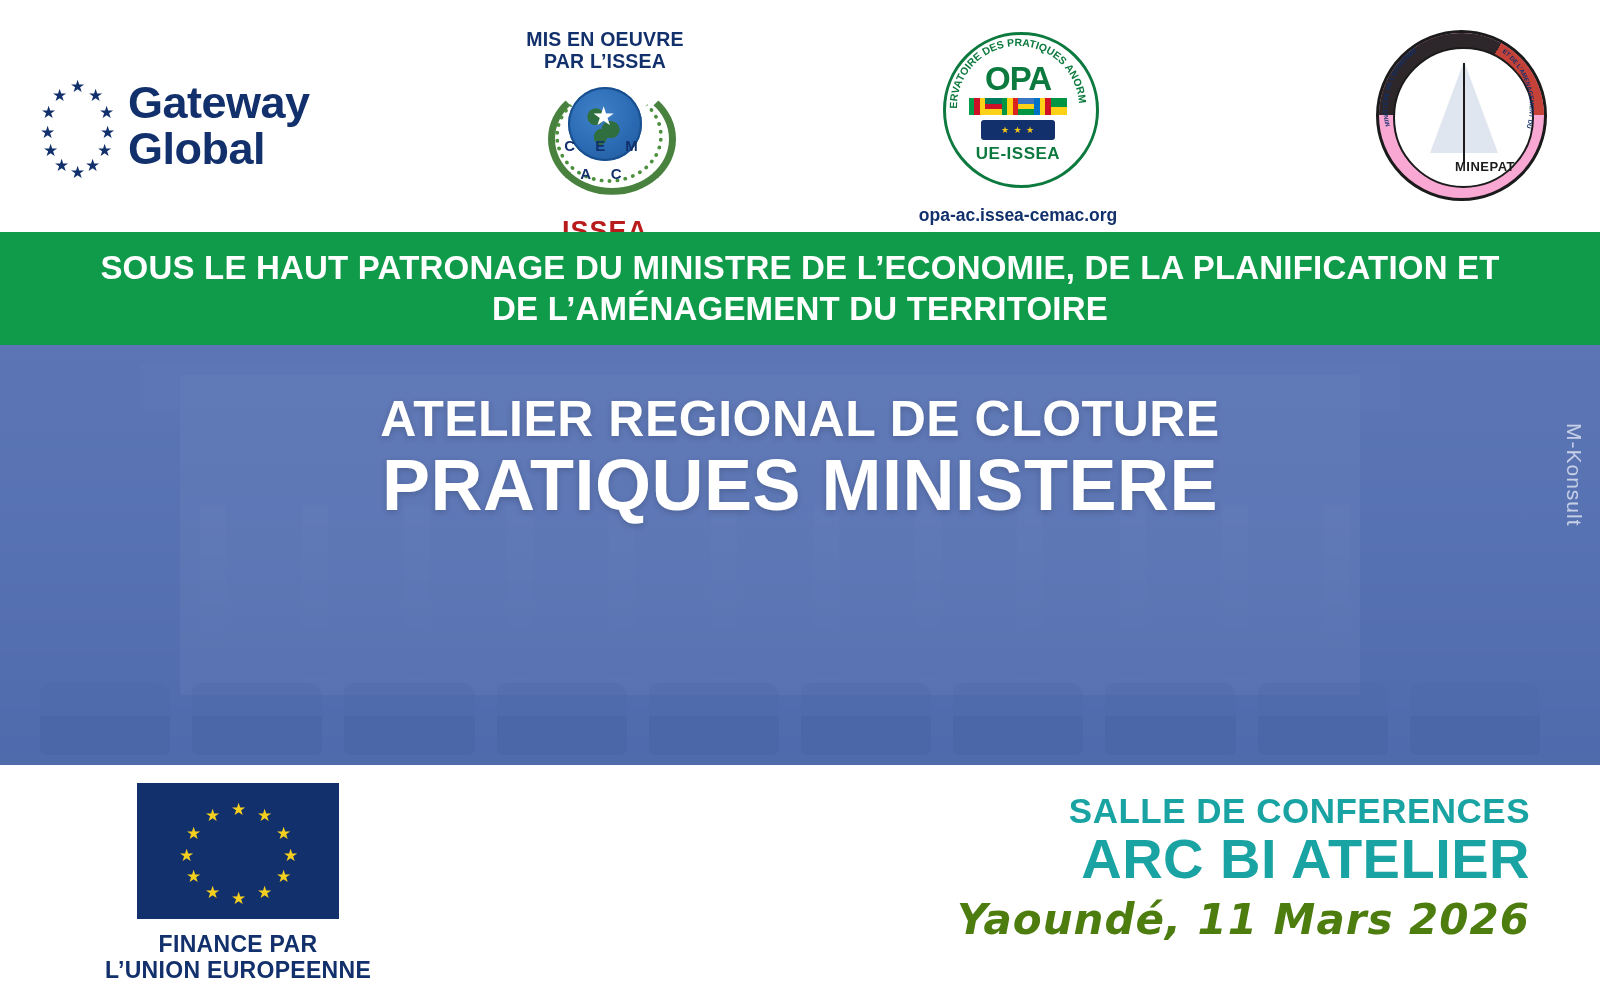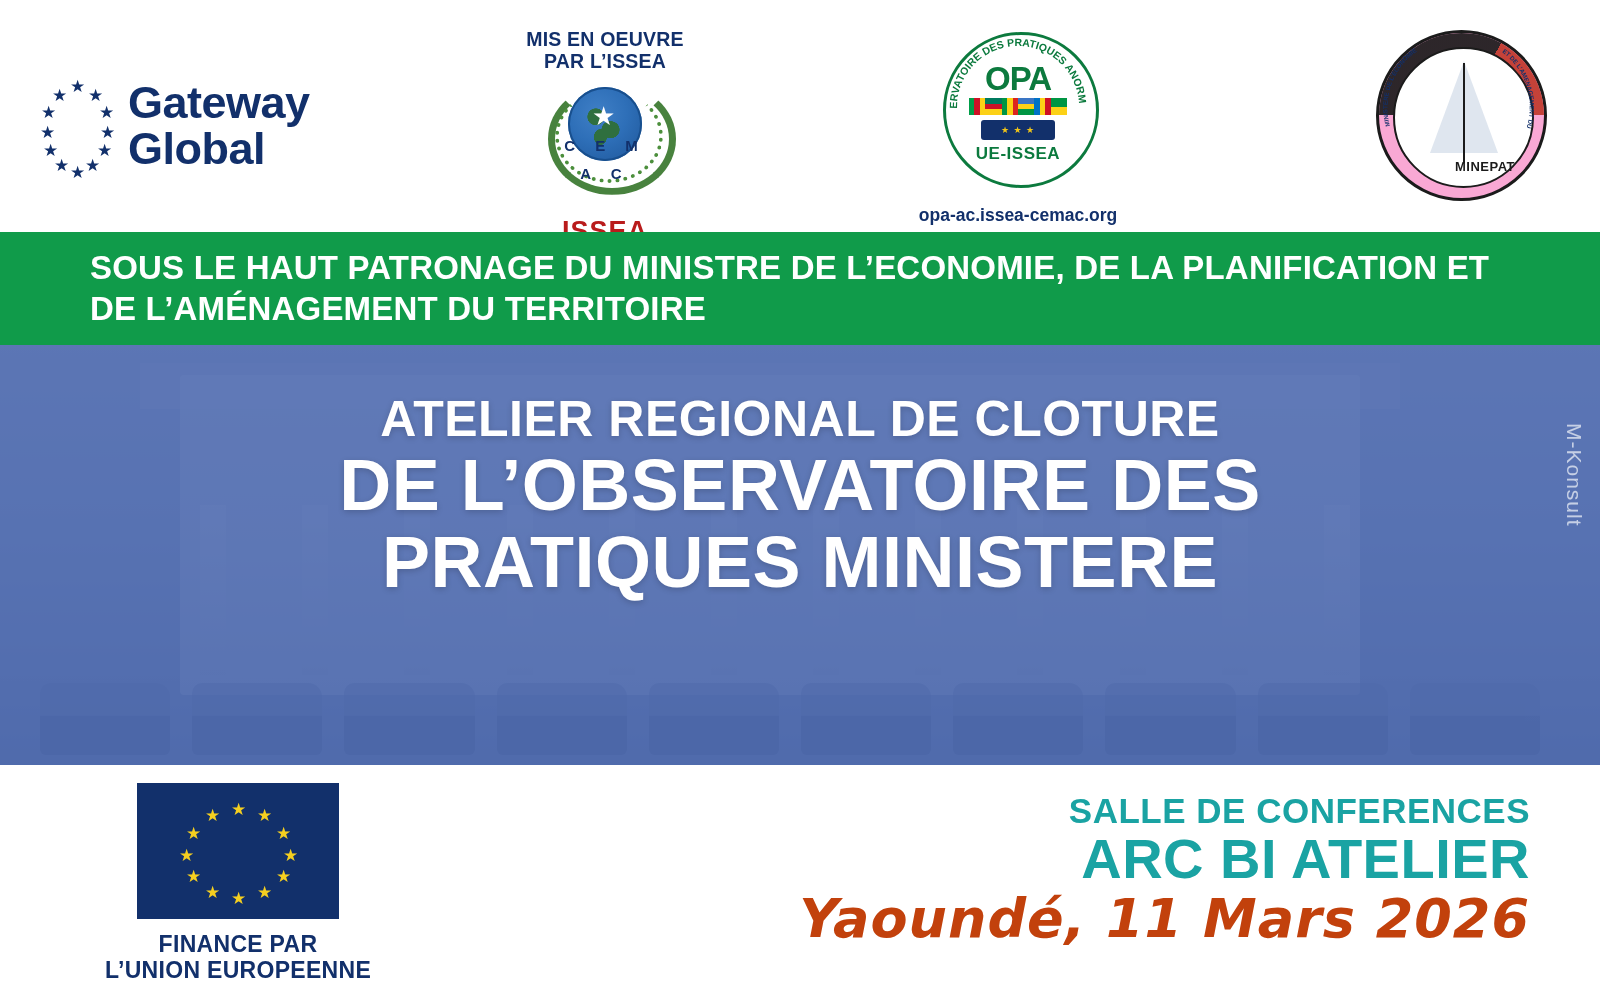--- a/index.html
+++ b/index.html
@@ -303,20 +303,21 @@
     background: #109b4a;
     display: flex;
     align-items: center;
     justify-content: center;
   }
   .green-band p {
     margin: 0;
     color: #ffffff;
     font-size: 33px;
     font-weight: bold;
+    text-align: center;
     line-height: 1.22;
     letter-spacing: 0.2px;
     max-width: 1420px;
   }
 
   
   .hero {
     position: absolute;
     left: 0; top: 345px;
     width: 1600px;
@@ -451,22 +452,23 @@
     line-height: 1.05;
   }
   .venue-l2 {
     color: #1aa3a3;
     font-size: 56px;
     font-weight: bold;
     letter-spacing: 0.5px;
     line-height: 1.02;
   }
   .venue-date {
-    color: #c2410c;
-    font-size: 54px;
+    margin-top: 8px;
+    color: #4d7c0f;
+    font-size: 42px;
     font-family: "DejaVu Sans", sans-serif;
     font-style: italic;
     font-weight: bold;
     letter-spacing: 1px;
   }
 </style>
 </head>
 <body>
 
 <div class="logo-bar">
@@ -588,21 +590,20 @@
         <i></i>
         <i></i>
         <i></i>
         <i></i>
         <i></i>
     </div>
   </div>
   <div class="hero-tint"></div>
   <div class="hero-title">
     <span class="l1">ATELIER REGIONAL DE CLOTURE</span>
-    <span class="l2">DE L’OBSERVATOIRE DES</span>
     <span class="l3">PRATIQUES MINISTERE</span>
   </div>
   <div class="credit">M-Konsult</div>
 </div>
 
 <div class="bottom">
   <div class="eu-block">
     <div class="eu-flag">
       <span style="left:94px; top:18px;">★</span>
       <span style="left:68px; top:24px;">★</span>

